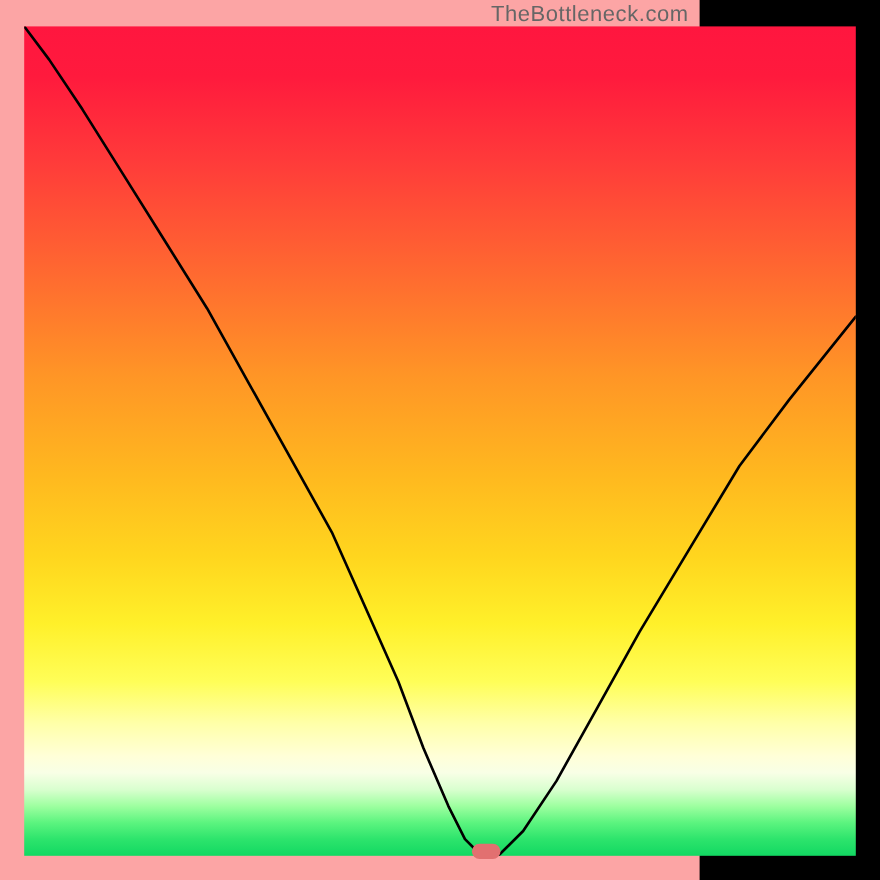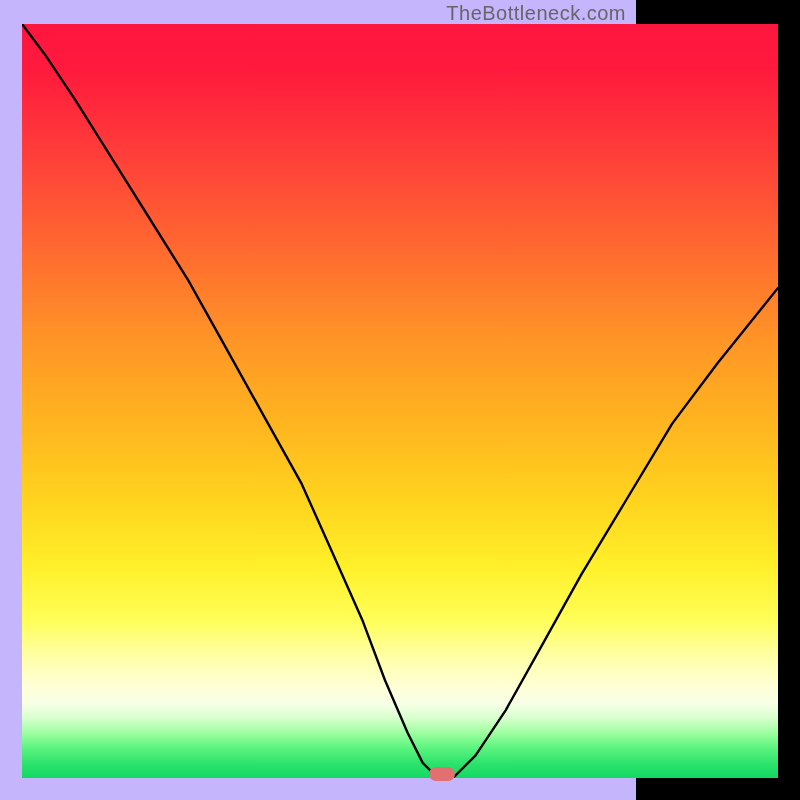--- a/index.html
+++ b/index.html
@@ -8,21 +8,21 @@
     width: 800px;
     height: 800px;
     background: #000;
     overflow: hidden;
     font-family: Arial, Helvetica, sans-serif;
   }
   .stage {
     position: relative;
     width: 636px;
     height: 800px;
-    background: #c4b5fd;
+    background: #fca5a5;
   }
   .watermark {
     position: absolute;
     top: 2px;
     right: 10px;
     color: #666;
     font-size: 20px;
     font-weight: 500;
     letter-spacing: 0.5px;
     z-index: 5;

